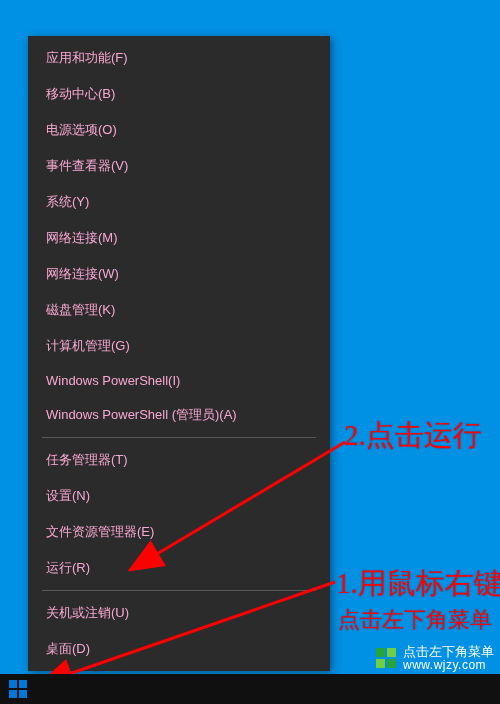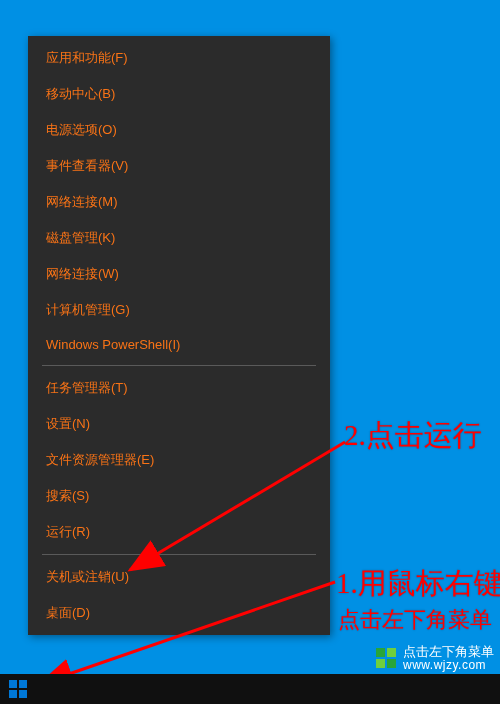--- a/index.html
+++ b/index.html
@@ -19,21 +19,21 @@
       position: absolute;
       left: 28px;
       top: 36px;
       width: 302px;
       background: #2b2b2b;
       box-shadow: 2px 2px 8px rgba(0,0,0,0.4);
       padding: 4px 0;
     }
     .menu-item {
       padding: 9px 18px;
-      color: #f97316;
+      color: #f9a8d4;
       font-size: 13px;
       cursor: default;
       white-space: nowrap;
     }
     .menu-separator {
       height: 1px;
       background: #5a5a5a;
       margin: 4px 14px;
     }
     .taskbar {
@@ -111,30 +111,31 @@
     }
   </style>
 </head>
 <body>
 
 <div class="context-menu" id="context-menu">
     <div class="menu-item">应用和功能(F)</div>
     <div class="menu-item">移动中心(B)</div>
     <div class="menu-item">电源选项(O)</div>
     <div class="menu-item">事件查看器(V)</div>
+    <div class="menu-item">系统(Y)</div>
     <div class="menu-item">网络连接(M)</div>
+    <div class="menu-item">网络连接(W)</div>
     <div class="menu-item">磁盘管理(K)</div>
-    <div class="menu-item">网络连接(W)</div>
     <div class="menu-item">计算机管理(G)</div>
     <div class="menu-item">Windows PowerShell(I)</div>
+    <div class="menu-item">Windows PowerShell (管理员)(A)</div>
     <div class="menu-separator"></div>
     <div class="menu-item">任务管理器(T)</div>
     <div class="menu-item">设置(N)</div>
     <div class="menu-item">文件资源管理器(E)</div>
-    <div class="menu-item">搜索(S)</div>
     <div class="menu-item">运行(R)</div>
     <div class="menu-separator"></div>
     <div class="menu-item">关机或注销(U)</div>
     <div class="menu-item">桌面(D)</div>
   </div>
 
 <svg class="arrow-svg">
   <defs>
     <marker id="arrowhead" markerWidth="12" markerHeight="10" refX="11" refY="5" orient="auto">
       <polygon points="0 0, 12 5, 0 10" fill="#ff0000"></polygon>

